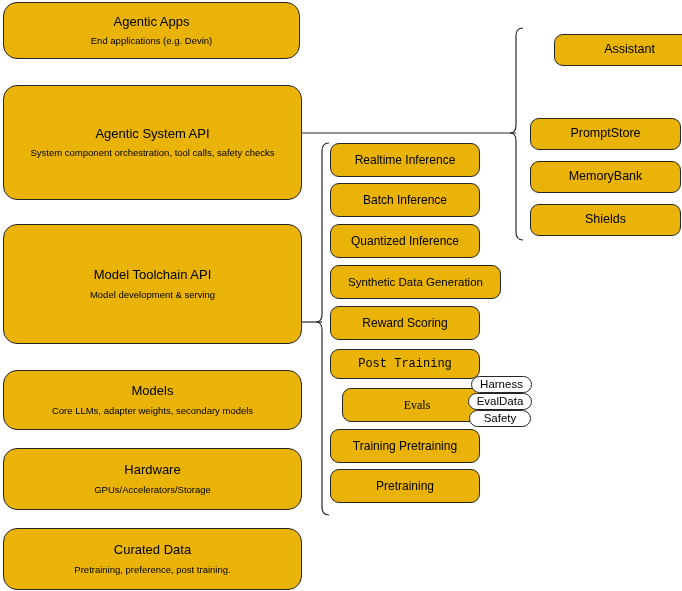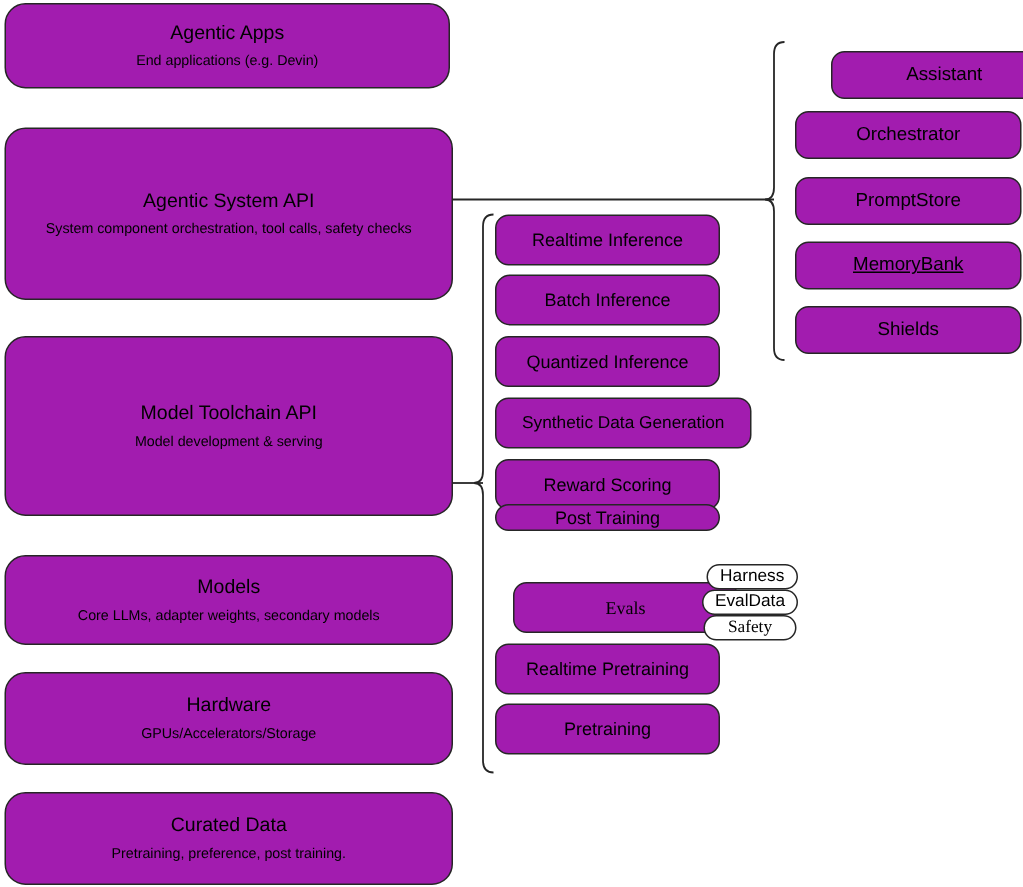--- a/index.html
+++ b/index.html
@@ -15,21 +15,21 @@
     position: relative;
     width: 682px;
     height: 591px;
     overflow: hidden;
     background: #ffffff;
   }
   .node {
     position: absolute;
     box-sizing: border-box;
     border: 1.2px solid #262626;
-    background: #a21caf;
+    background: #eab308;
     display: flex;
     flex-direction: column;
     align-items: center;
     justify-content: center;
     text-align: center;
     line-height: 1.25;
   }
   .layer {
     border-radius: 14px;
   }
@@ -109,64 +109,61 @@
   </div>
 
   <div class="node layer" style="left:3px; top:528px; width:299px; height:62px;">
     <div class="title">Curated Data</div>
     <div class="sub">Pretraining, preference, post training.</div>
   </div>
 
   <div class="node cap" style="left:330px; top:143px; width:150px; height:34px;">
     <span>Realtime Inference</span>
   </div>
-  <div class="node cap" style="left:330px; top:183px; width:150px; height:34px;border-radius:10px;">
+  <div class="node cap" style="left:330px; top:183px; width:150px; height:34px;">
     <span>Batch Inference</span>
   </div>
   <div class="node cap" style="left:330px; top:224px; width:150px; height:34px;">
     <span>Quantized Inference</span>
   </div>
   <div class="node cap" style="left:330px; top:265px; width:171px; height:34px; font-size:11.5px;">
     <span>Synthetic Data Generation</span>
   </div>
   <div class="node cap" style="left:330px; top:306px; width:150px; height:34px;">
     <span>Reward Scoring</span>
   </div>
-  <div class="node cap" style="left:330px; top:336px; width:150px; height:18px;">
+  <div class="node cap" style="left:330px; top:349px; width:150px; height:30px;font-family:Liberation Mono, monospace;">
     <span>Post Training</span>
   </div>
   <div class="node cap" style="left:342px; top:388px; width:150px; height:34px;font-family:Liberation Serif, serif;">
     <span>Evals</span>
   </div>
   <div class="node cap" style="left:330px; top:429px; width:150px; height:34px;">
-    <span>Realtime Pretraining</span>
+    <span>Training Pretraining</span>
   </div>
   <div class="node cap" style="left:330px; top:469px; width:150px; height:34px;">
     <span>Pretraining</span>
   </div>
 
   <div class="node pill" style="left:471px; top:376px; width:61px; height:17px;">
     <span>Harness</span>
   </div>
   <div class="node pill" style="left:468px; top:393px; width:64px; height:17px;">
     <span>EvalData</span>
   </div>
-  <div class="node pill" style="left:469px; top:410px; width:62px; height:17px;font-family:Liberation Serif, serif;">
+  <div class="node pill" style="left:469px; top:410px; width:62px; height:17px;">
     <span>Safety</span>
   </div>
 
   <div class="node side" style="left:530px; top:34px; width:151px; height:32px;margin-left:24px;">
     <span>Assistant</span>
   </div>
-  <div class="node side" style="left:530px; top:74px; width:151px; height:32px;">
-    <span>Orchestrator</span>
-  </div>
   <div class="node side" style="left:530px; top:118px; width:151px; height:32px;">
     <span>PromptStore</span>
   </div>
-  <div class="node side" style="left:530px; top:161px; width:151px; height:32px;text-decoration:underline;">
+  <div class="node side" style="left:530px; top:161px; width:151px; height:32px;">
     <span>MemoryBank</span>
   </div>
   <div class="node side" style="left:530px; top:204px; width:151px; height:32px;">
     <span>Shields</span>
   </div>
 
 </div>
 
 </body></html>

